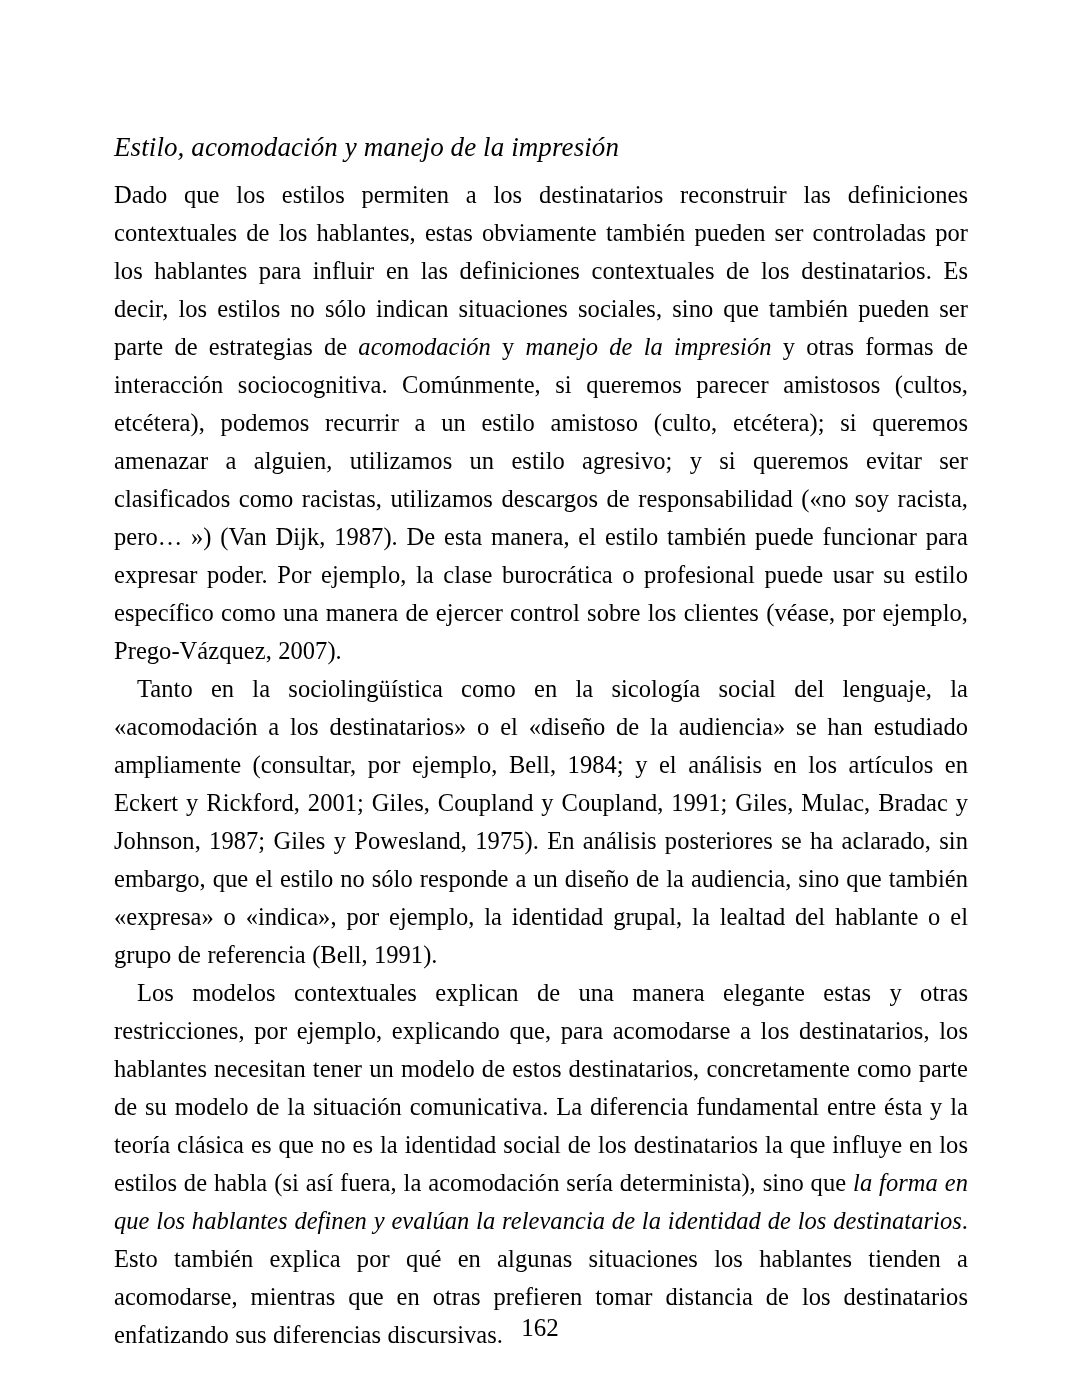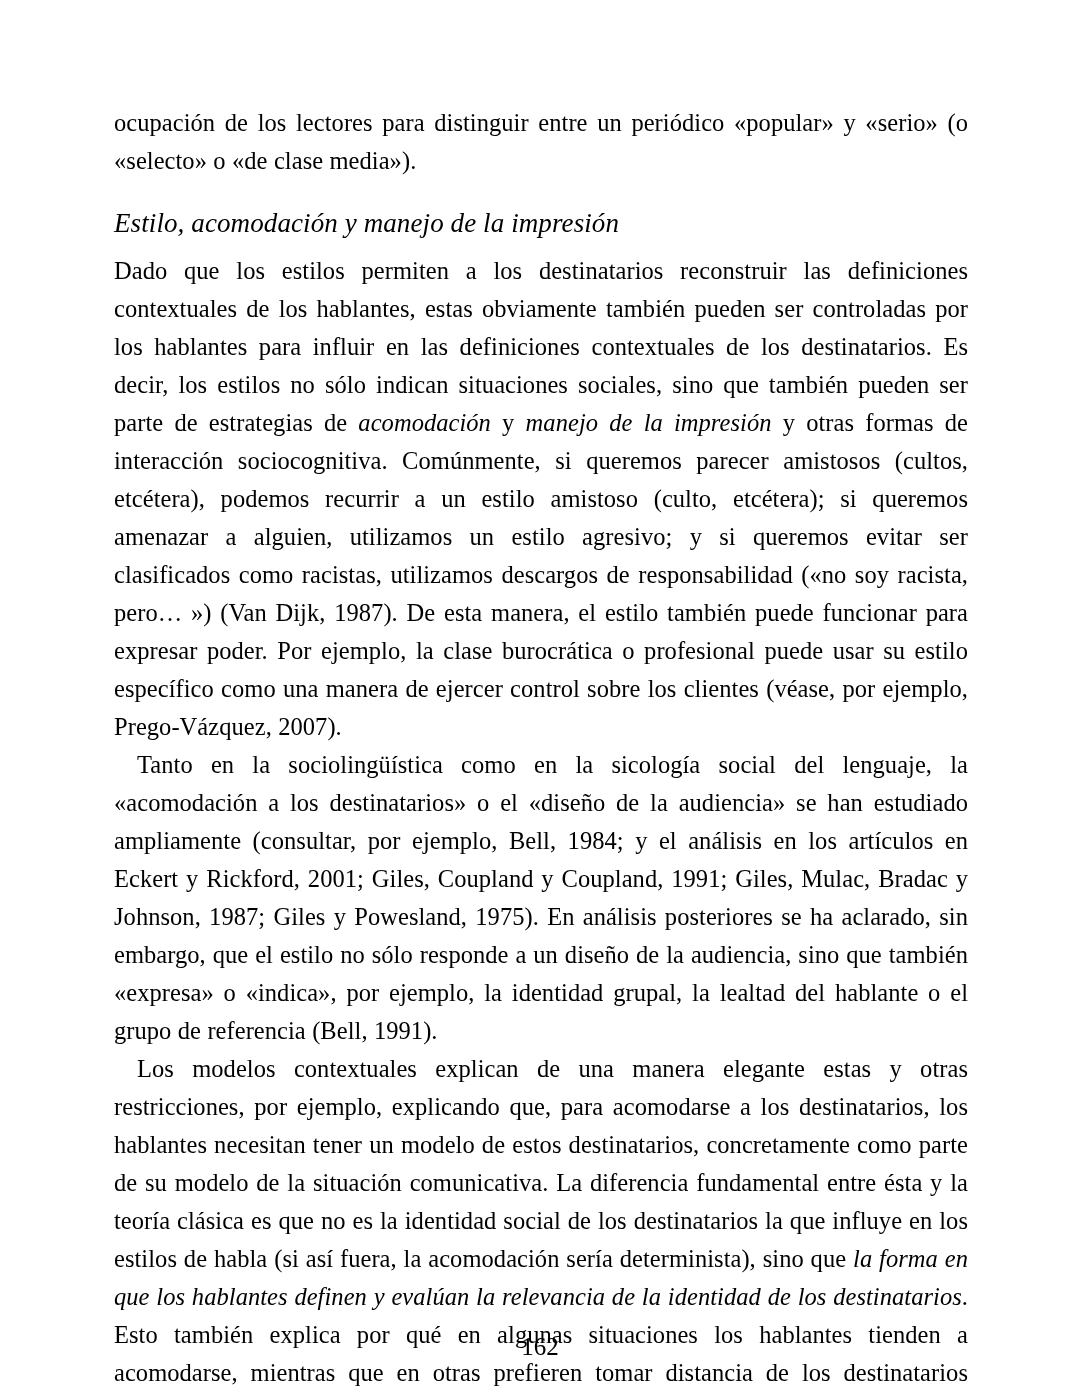--- a/index.html
+++ b/index.html
@@ -70,30 +70,28 @@
   
   .folio {
     position: absolute;
     left: 0;
     right: 0;
     top: 1313px;
     text-align: center;
     font-size: 25px;
     line-height: 30px;
     font-style: normal;
-    margin-top: 19px;
   }
 </style>
 </head>
 <body>
 
 <div class="page">
   <div class="content">
 
-    <p class="para flush">ocupación de los lectores para distinguir entre un periódico «popular» y «serio» (o «selecto» o «de clase media»).</p>
 
     <div class="gap-before-heading"></div>
 
     <h2 class="heading">Estilo, acomodación y manejo de la impresión</h2>
 
     <div class="gap-after-heading"></div>
 
     <p class="para flush"><span>Dado que los estilos permiten a los destinatarios reconstruir las definiciones contextuales de los hablantes, estas obviamente también pueden ser controladas por los hablantes para influir en las definiciones contextuales de los destinatarios. Es decir, los estilos no sólo indican situaciones sociales, sino que también pueden ser parte de estrategias de </span><em class="it">acomodación</em><span> y </span><em class="it">manejo de la impresión</em><span> y otras formas de interacción sociocognitiva. Comúnmente, si queremos parecer amistosos (cultos, etcétera), podemos recurrir a un estilo amistoso (culto, etcétera); si queremos amenazar a alguien, utilizamos un estilo agresivo; y si queremos evitar ser clasificados como racistas, utilizamos descargos de responsabilidad («no soy racista, pero… ») (Van Dijk, 1987). De esta manera, el estilo también puede funcionar para expresar poder. Por ejemplo, la clase burocrática o profesional puede usar su estilo específico como una manera de ejercer control sobre los clientes (véase, por ejemplo, Prego-Vázquez, 2007).</span></p>
 
     <p class="para indent">Tanto en la sociolingüística como en la sicología social del lenguaje, la «acomodación a los destinatarios» o el «diseño de la audiencia» se han estudiado ampliamente (consultar, por ejemplo, Bell, 1984; y el análisis en los artículos en Eckert y Rickford, 2001; Giles, Coupland y Coupland, 1991; Giles, Mulac, Bradac y Johnson, 1987; Giles y Powesland, 1975). En análisis posteriores se ha aclarado, sin embargo, que el estilo no sólo responde a un diseño de la audiencia, sino que también «expresa» o «indica», por ejemplo, la identidad grupal, la lealtad del hablante o el grupo de referencia (Bell, 1991).</p>

